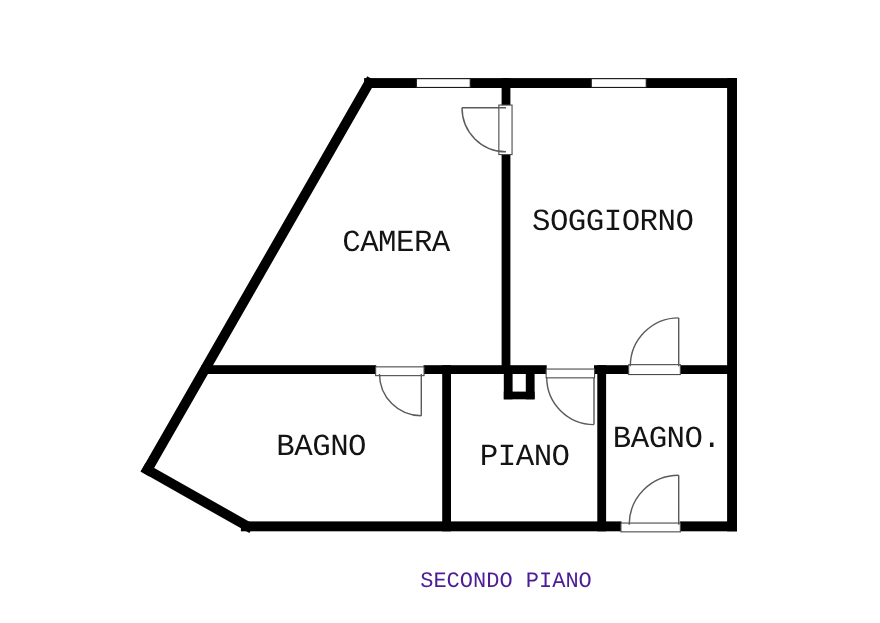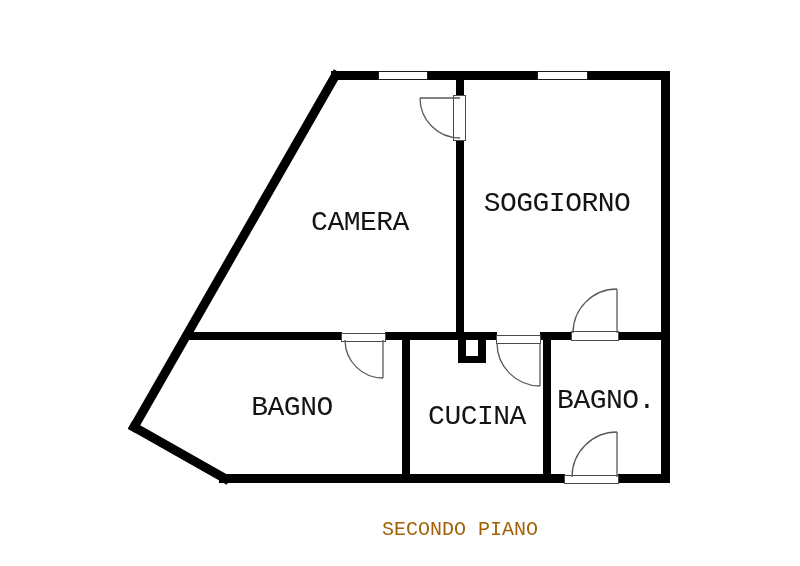--- a/index.html
+++ b/index.html
@@ -18,21 +18,21 @@
     font-size:28px;
     letter-spacing:-0.5px;
     color:#141414;
     white-space:nowrap;
   }
   .caption{
     position:absolute;
     transform:translate(-50%,-50%);
     font-size:20px;
     letter-spacing:0px;
-    color:#a16207;
+    color:#4c1d95;
     white-space:nowrap;
   }
 </style>
 </head>
 <body>
 
 <div id="stage">
 
   <svg width="800" height="566" viewBox="0 0 800 566">
 
@@ -93,18 +93,18 @@
       <path d="M 497 343 A 43 43 0 0 0 540 386"></path>
 
       <line x1="617" y1="432" x2="617" y2="477"></line>
       <path d="M 617 432 A 45 45 0 0 0 572 477"></path>
     </g>
   </svg>
 
   <div class="room-label" style="left:360px;top:222px;">CAMERA</div>
   <div class="room-label" style="left:557px;top:203px;">SOGGIORNO</div>
   <div class="room-label" style="left:292px;top:407px;text-align:center;">BAGNO</div>
-  <div class="room-label" style="left:477px;top:416px;">CUCINA</div>
+  <div class="room-label" style="left:477px;top:416px;">PIANO</div>
   <div class="room-label" style="left:606px;top:400px;">BAGNO.</div>
 
   <div class="caption" style="left:460px;top:529px;">SECONDO PIANO</div>
 
 </div>
 
 </body></html>

